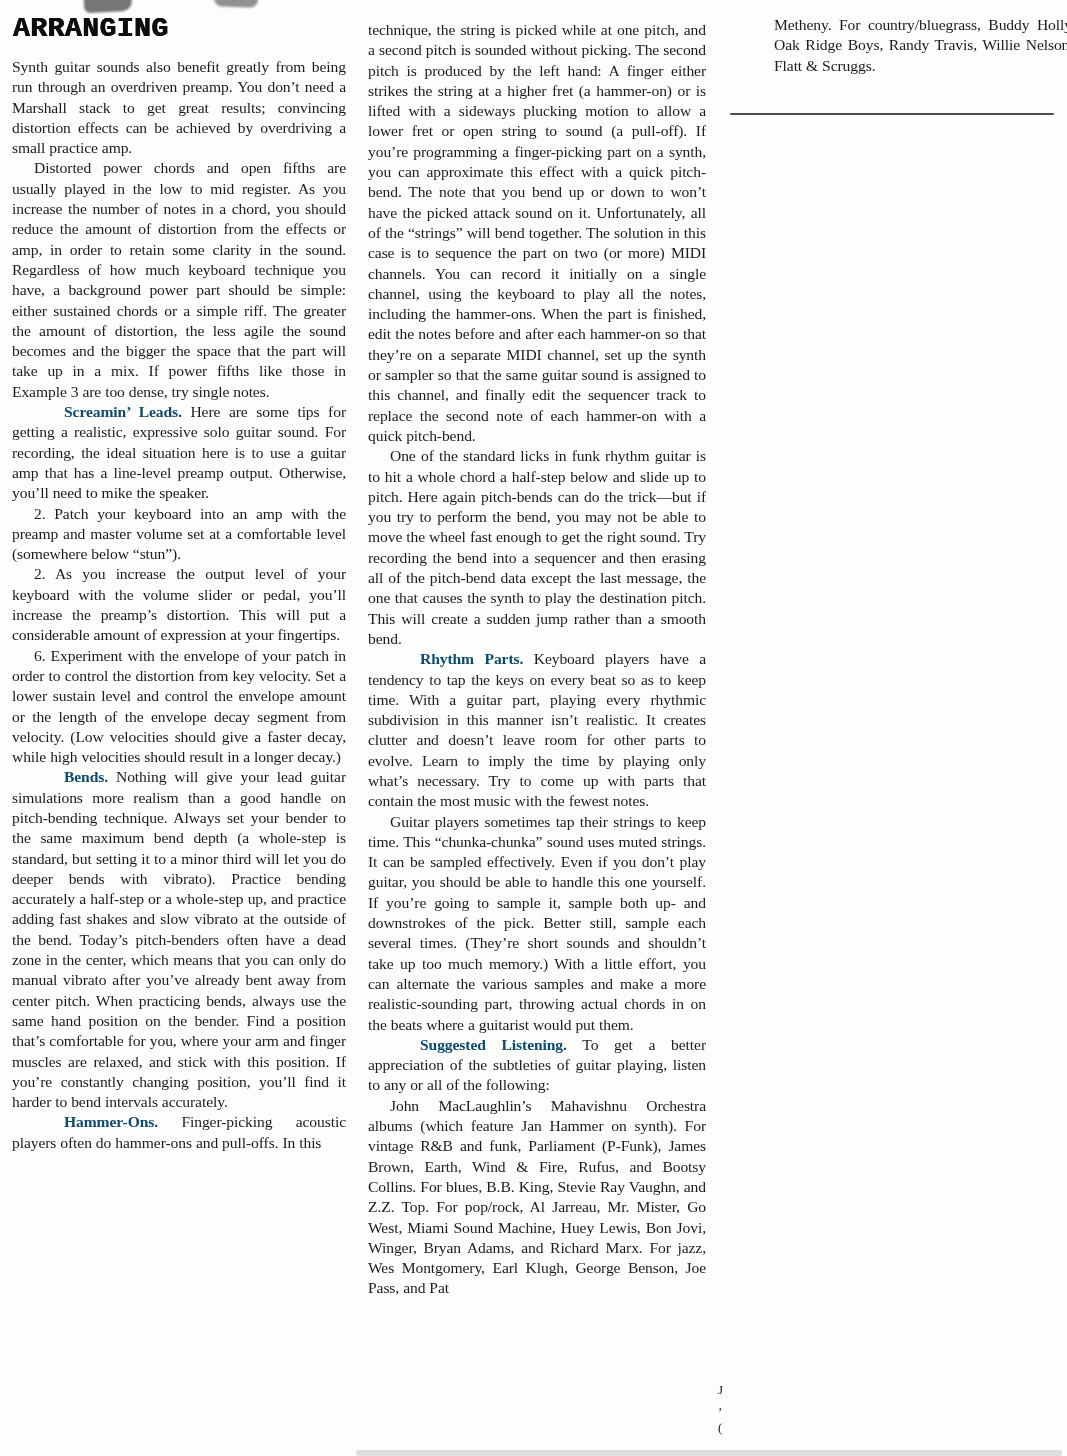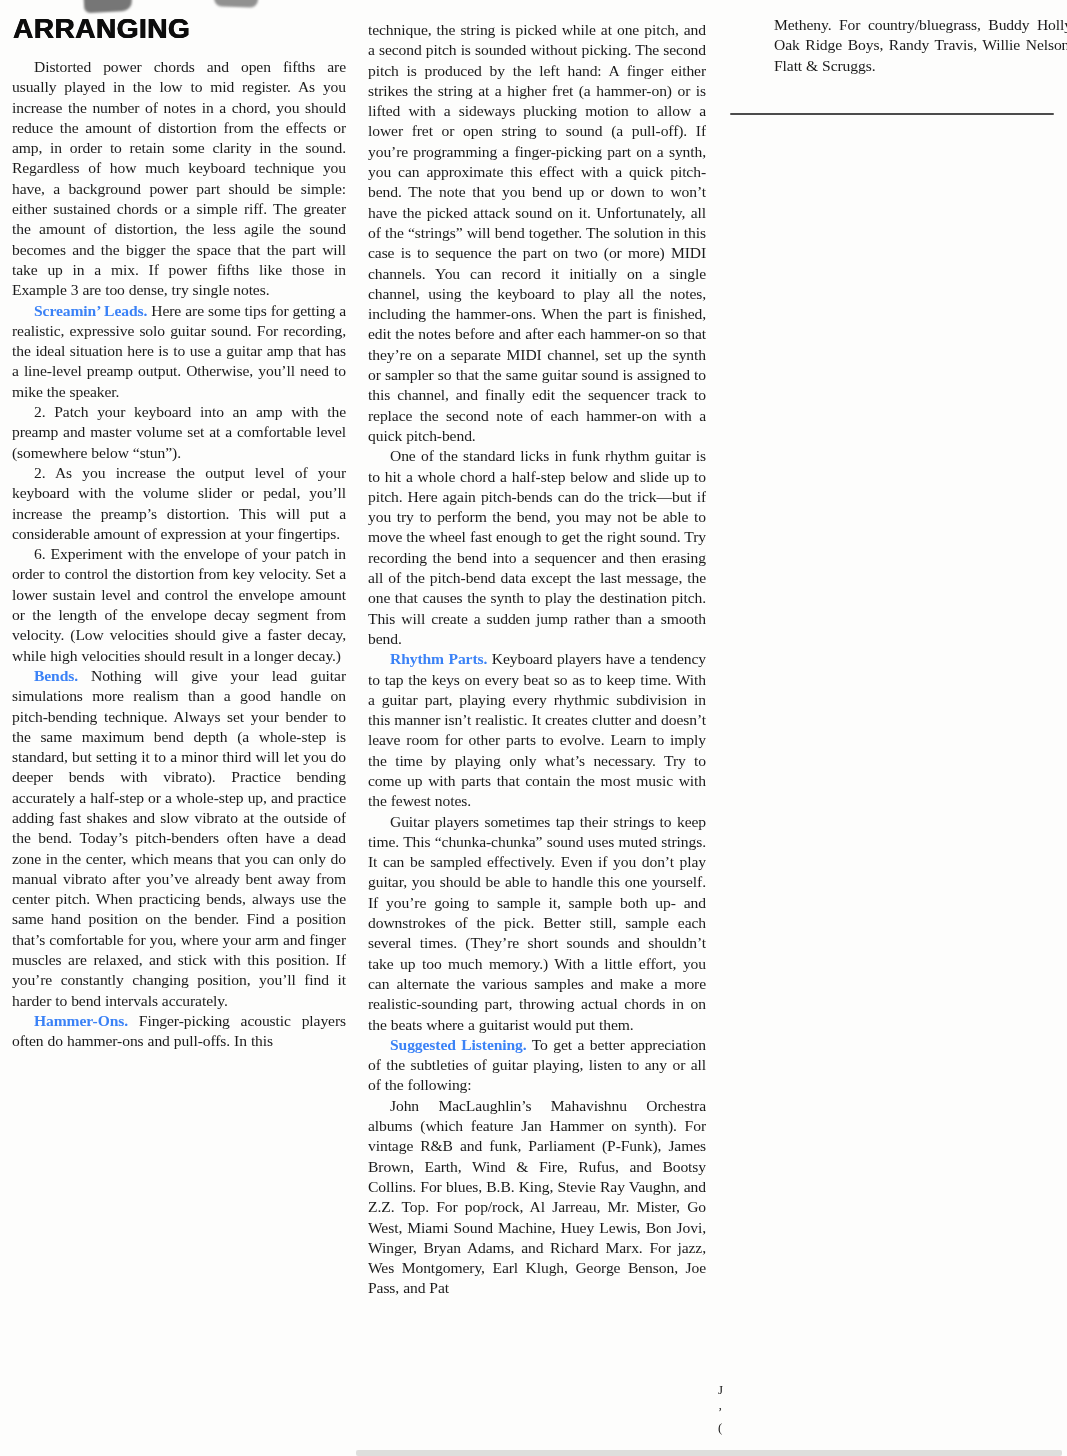--- a/index.html
+++ b/index.html
@@ -6,41 +6,41 @@
   .page{
     position:relative;
     width:1067px;height:1456px;
     background:#fdfdfc;
     overflow:hidden;
     font-family:"Liberation Serif", serif;
     color:#1b1b1b;
   }
   .title{
     position:absolute;left:13px;top:14px;margin:0;
-    font-family:Liberation Sans, sans-serif;
+    font-family:Liberation Mono, monospace;
     font-weight:900;font-size:28px;line-height:30px;
     letter-spacing:.5px;color:#0d0d0d;
     text-shadow:.6px 0 0 currentColor,-.3px 0 0 currentColor;
   }
   .col{
     position:absolute;
     overflow:hidden;
     text-align:justify;
   }
   .col.left{left:12px;top:57px;width:334px;height:1392px;}
   .col.middle{left:368px;top:20px;width:338px;height:1428px;}
   .col.right{left:730px;top:15px;width:327px;height:1430px;margin-left:44px;}
   .para{
     margin:0;
     font-size:15.6px;line-height:20.3px;
     letter-spacing:-.1px;
     word-spacing:.2px;
   }
   .para.indent{text-indent:22px;}
-  .para b{font-weight:700;color:#3b82f6;}
+  .para b{font-weight:700;color:#0c4a6e;margin-left:30px;}
   .endmark{
     position:absolute;top:45px;right:2px;
     width:15px;height:13px;background:#101010;
     display:inline-block;
   }
   .endmark::before{
     content:"";position:absolute;left:1px;top:2px;width:7px;height:9px;
     background:repeating-linear-gradient(to bottom,#fdfdfc 0 1.4px,transparent 1.4px 3.1px);
   }
   .divider{
@@ -64,20 +64,21 @@
 </head>
 <body>
 
 <div class="page">
   <div class="smudge smudge-a"></div>
   <div class="smudge smudge-b"></div>
 
   <h1 class="title">ARRANGING</h1>
 
   <section class="col left" id="col-left">
+      <p class="para"><span>Synth guitar sounds also benefit greatly from being run through an overdriven preamp. You don’t need a Marshall stack to get great results; convincing distortion effects can be achieved by overdriving a small practice amp.</span></p>
       <p class="para indent"><span>Distorted power chords and open fifths are usually played in the low to mid register. As you increase the number of notes in a chord, you should reduce the amount of distortion from the effects or amp, in order to retain some clarity in the sound. Regardless of how much keyboard technique you have, a background power part should be simple: either sustained chords or a simple riff. The greater the amount of distortion, the less agile the sound becomes and the bigger the space that the part will take up in a mix. If power fifths like those in Example 3 are too dense, try single notes.</span></p>
       <p class="para indent"><b>Screamin’ Leads.</b> <span>Here are some tips for getting a realistic, expressive solo guitar sound. For recording, the ideal situation here is to use a guitar amp that has a line-level preamp output. Otherwise, you’ll need to mike the speaker.</span></p>
       <p class="para indent"><span>2. Patch your keyboard into an amp with the preamp and master volume set at a comfortable level (somewhere below “stun”).</span></p>
       <p class="para indent"><span>2. As you increase the output level of your keyboard with the volume slider or pedal, you’ll increase the preamp’s distortion. This will put a considerable amount of expression at your fingertips.</span></p>
       <p class="para indent"><span>6. Experiment with the envelope of your patch in order to control the distortion from key velocity. Set a lower sustain level and control the envelope amount or the length of the envelope decay segment from velocity. (Low velocities should give a faster decay, while high velocities should result in a longer decay.)</span></p>
       <p class="para indent"><b>Bends.</b> <span>Nothing will give your lead guitar simulations more realism than a good handle on pitch-bending technique. Always set your bender to the same maximum bend depth (a whole-step is standard, but setting it to a minor third will let you do deeper bends with vibrato). Practice bending accurately a half-step or a whole-step up, and practice adding fast shakes and slow vibrato at the outside of the bend. Today’s pitch-benders often have a dead zone in the center, which means that you can only do manual vibrato after you’ve already bent away from center pitch. When practicing bends, always use the same hand position on the bender. Find a position that’s comfortable for you, where your arm and finger muscles are relaxed, and stick with this position. If you’re constantly changing position, you’ll find it harder to bend intervals accurately.</span></p>
       <p class="para indent"><b>Hammer-Ons.</b> <span>Finger-picking acoustic players often do hammer-ons and pull-offs. In this</span></p>
     </section>
   <section class="col middle" id="col-middle">
       <p class="para"><span>technique, the string is picked while at one pitch, and a second pitch is sounded without picking. The second pitch is produced by the left hand: A finger either strikes the string at a higher fret (a hammer-on) or is lifted with a sideways plucking motion to allow a lower fret or open string to sound (a pull-off). If you’re programming a finger-picking part on a synth, you can approximate this effect with a quick pitch-bend. The note that you bend up or down to won’t have the picked attack sound on it. Unfortunately, all of the “strings” will bend together. The solution in this case is to sequence the part on two (or more) MIDI channels. You can record it initially on a single channel, using the keyboard to play all the notes, including the hammer-ons. When the part is finished, edit the notes before and after each hammer-on so that they’re on a separate MIDI channel, set up the synth or sampler so that the same guitar sound is assigned to this channel, and finally edit the sequencer track to replace the second note of each hammer-on with a quick pitch-bend.</span></p>

